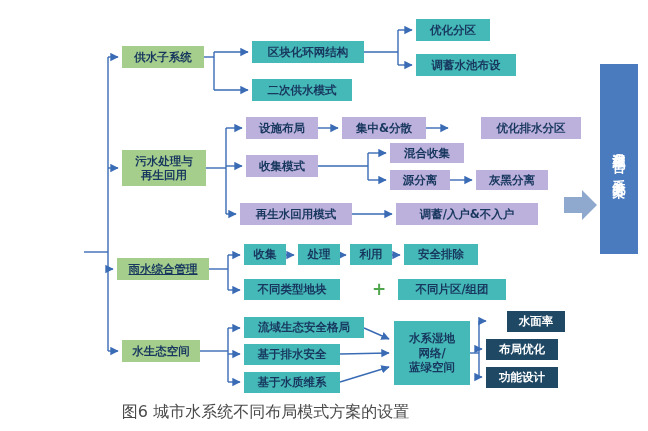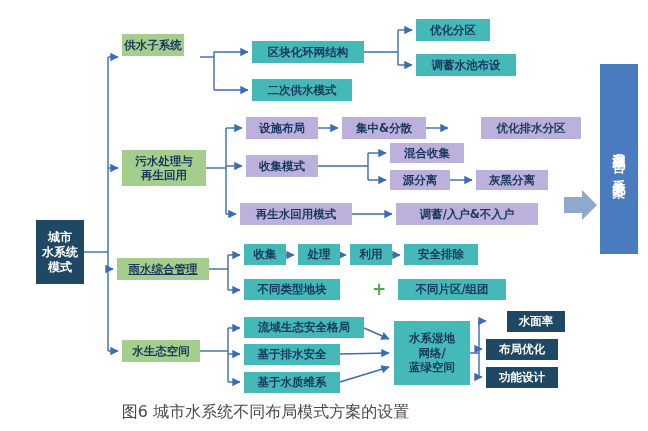--- a/index.html
+++ b/index.html
@@ -93,26 +93,23 @@
       <path d="M340,382 L389,367" marker-end="url(#ah)"></path>
       <path d="M470,353 L479,353"></path>
       <path d="M479,321 L479,377"></path>
       <path d="M479,321 L486,321" marker-end="url(#ah)"></path>
       <path d="M479,349 L482,349" marker-end="url(#ah)"></path>
       <path d="M479,377 L482,377" marker-end="url(#ah)"></path>
     </g>
     <polygon points="564,197 582,197 582,190 597,205 582,220 582,213 564,213" fill="#8FA9CE"></polygon>
   </svg>
 
-  <div class="box navy root" style="left:36px;top:220px;width:48px;height:64px;">城市
-水系统
-模式</div>
   <div class="box blue vert" style="left:600px;top:64px;width:38px;height:190px;">过程耦合&amp;系统方案</div>
 
-  <div class="box green" style="left:122px;top:34px;width:62px;height:22px;">供水子系统</div>
+  <div class="box green" style="left:122px;top:46px;width:82px;height:22px;">供水子系统</div>
   <div class="box green" style="left:122px;top:150px;width:84px;height:36px;">污水处理与
 再生回用</div>
   <div class="box green" style="left:117px;top:258px;width:92px;height:22px;text-decoration:underline;">雨水综合管理</div>
   <div class="box green" style="left:122px;top:340px;width:78px;height:22px;">水生态空间</div>
 
   <div class="box teal" style="left:252px;top:41px;width:112px;height:22px;">区块化环网结构</div>
   <div class="box teal" style="left:416px;top:19px;width:74px;height:22px;">优化分区</div>
   <div class="box teal" style="left:416px;top:54px;width:100px;height:22px;text-align:right;">调蓄水池布设</div>
   <div class="box teal" style="left:252px;top:79px;width:100px;height:22px;">二次供水模式</div>
 

